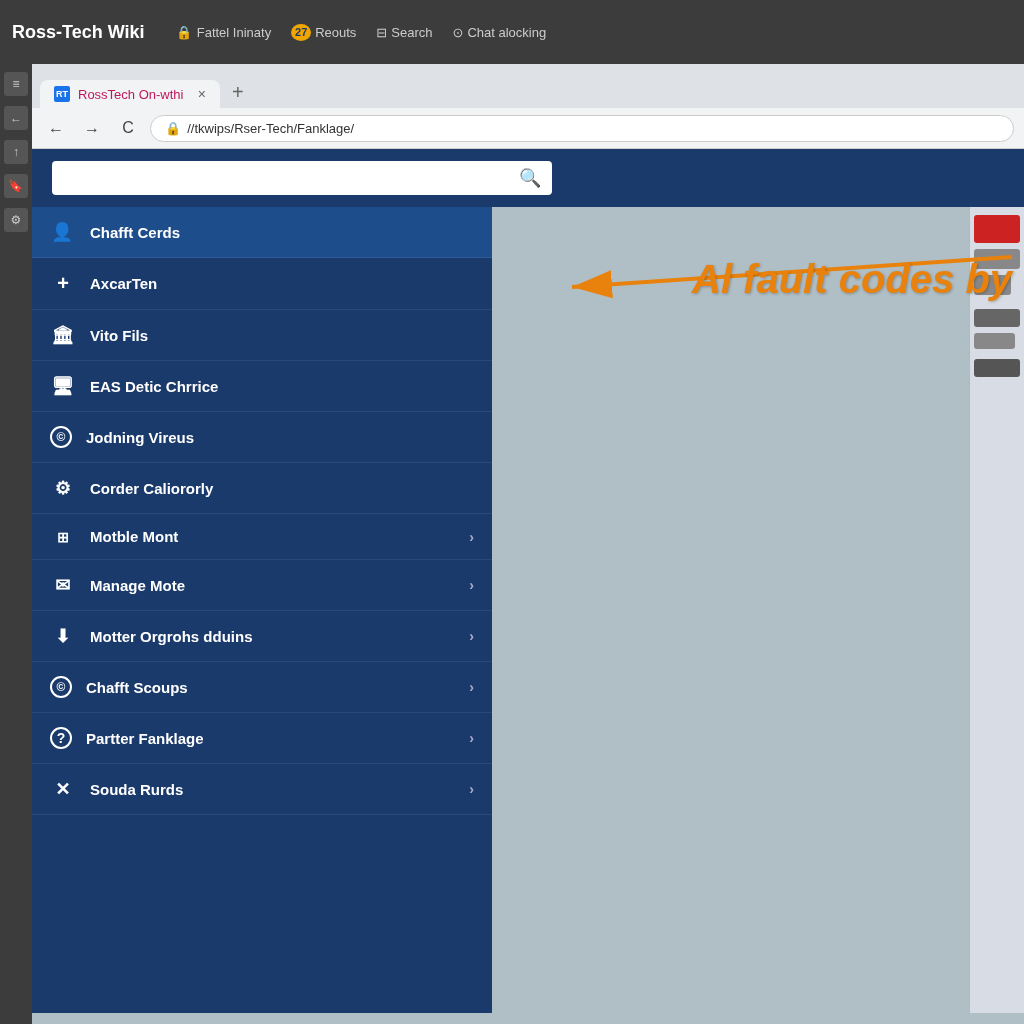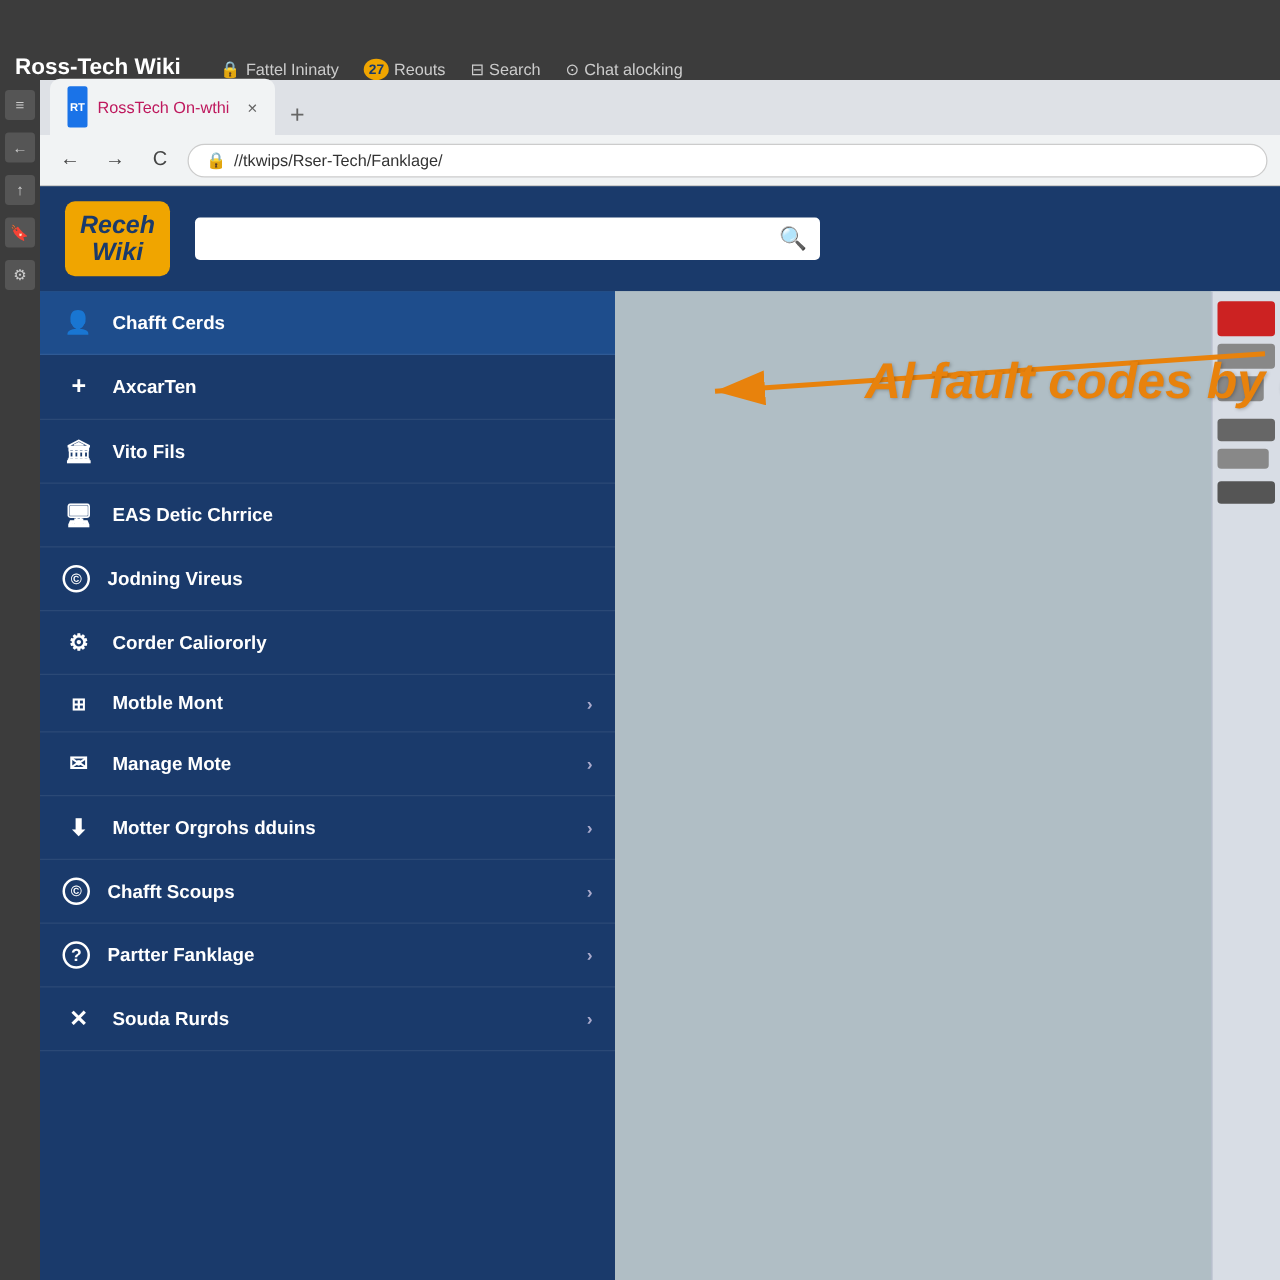--- a/index.html
+++ b/index.html
@@ -3,21 +3,21 @@
   <meta charset="utf-8">
   <style>
     * { box-sizing: border-box; margin: 0; padding: 0; }
     body { font-family: Arial, sans-serif; background: #2d2d2d; width: 1024px; height: 1024px; overflow: hidden; }
 
     
     .app-bar {
       background: #3c3c3c;
       height: 64px;
       display: flex;
-      align-items: flex-end;
+      align-items: center;
       padding: 0 12px;
       gap: 16px;
     }
     .app-bar-logo {
       color: white;
       font-size: 18px;
       font-weight: bold;
       white-space: nowrap;
     }
     .app-bar-nav {
@@ -55,21 +55,21 @@
       padding: 6px 14px;
       font-size: 13px;
       display: flex;
       align-items: center;
       gap: 8px;
       min-width: 180px;
       cursor: pointer;
     }
     .tab-favicon {
       width: 16px;
-      height: 33px;
+      height: 16px;
       background: #1a73e8;
       border-radius: 2px;
       display: inline-flex;
       align-items: center;
       justify-content: center;
       color: white;
       font-size: 9px;
       font-weight: bold;
     }
     .tab-close {
@@ -282,24 +282,20 @@
       <div class="address-bar">
         <span class="lock-icon">🔒</span>
         <span>//tkwips/Rser-Tech/Fanklage/</span>
       </div>
     </div>
   </div>
 
   <div style="background:#b0bec5;height:calc(1024px - 64px - 44px - 40px);">
 
     <div class="wiki-header">
-      <div class="wiki-logo">
-        <span>Receh</span>
-        <span>Wiki</span>
-      </div>
       <div class="wiki-search-bar">
         <input class="wiki-search-input" type="text" style="">
         <button class="wiki-search-btn">🔍</button>
       </div>
     </div>
 
     <div class="main-layout" style="display:flex;height:calc(100% - 70px);">
 
       <div class="sidebar">
 

